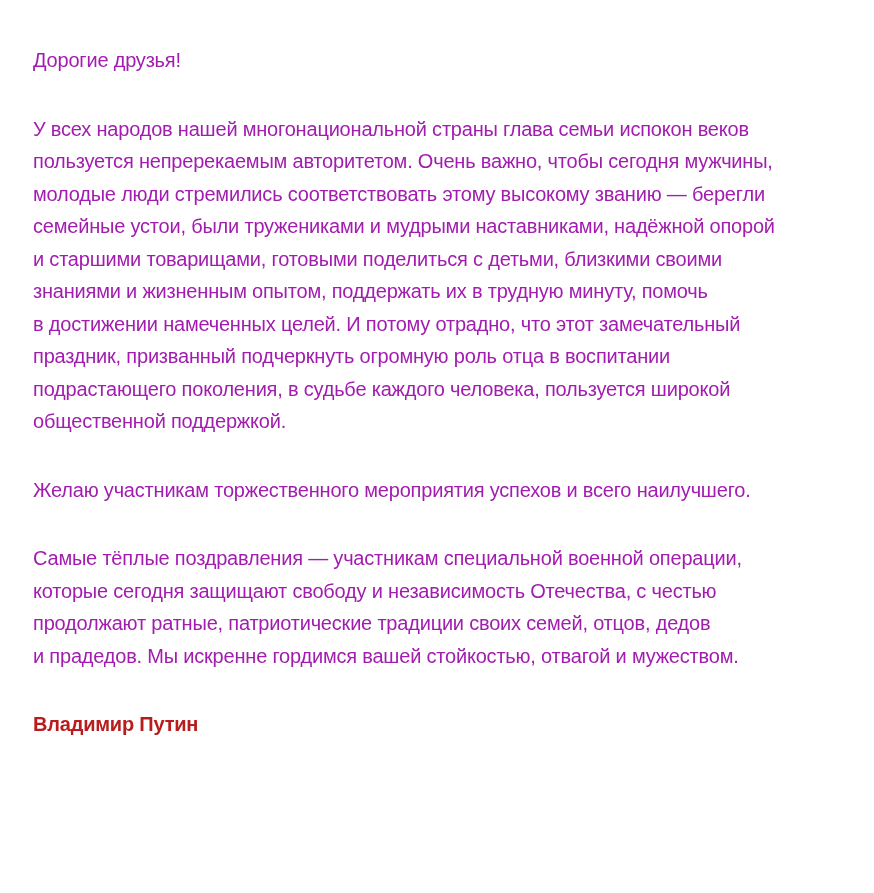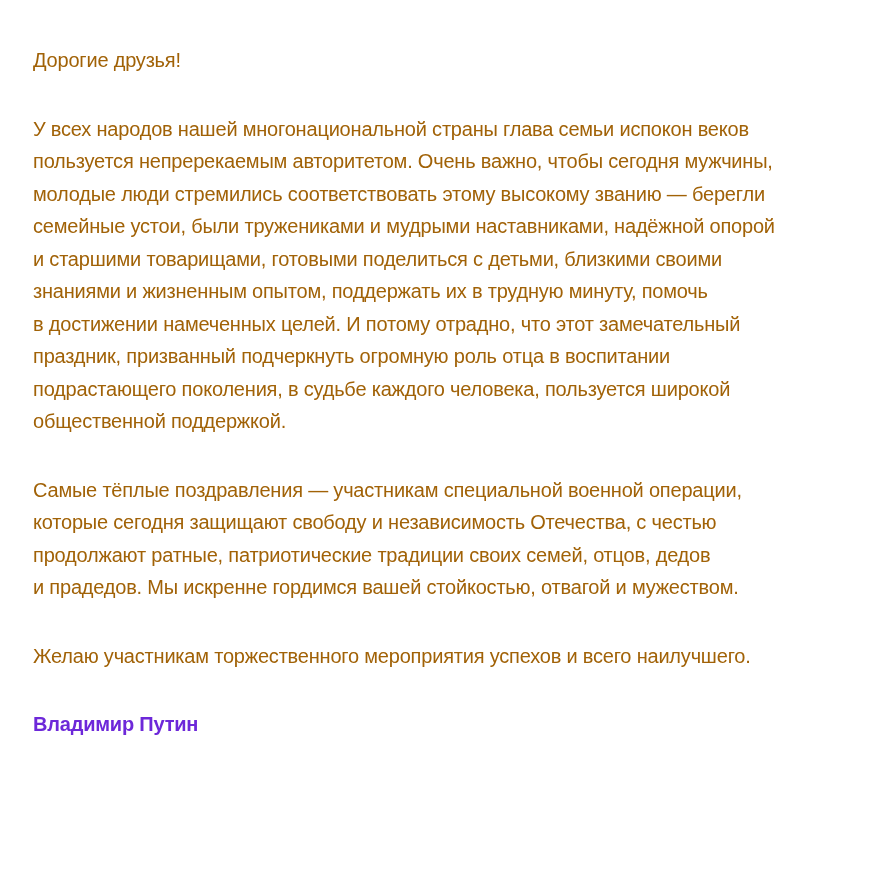--- a/index.html
+++ b/index.html
@@ -18,26 +18,26 @@
     width: 874px;
     height: 893px;
     padding: 44px 12px 0 33px;
     background: #ffffff;
   }
   .letter p {
     margin: 0 0 36px 0;
     font-size: 20px;
     line-height: 32.5px;
     letter-spacing: -0.2px;
-    color: #a16207;
+    color: #a21caf;
     white-space: pre-line; 
   }
   .letter p.signature {
     font-weight: 700;
-    color: #6d28d9;
+    color: #b91c1c;
     margin-bottom: 0;
   }
 </style>
 </head>
 <body>
 
 <main class="letter">
   <p>Дорогие друзья!</p>
 
 
@@ -45,21 +45,21 @@
 пользуется непререкаемым авторитетом. Очень важно, чтобы сегодня мужчины,
 молодые люди стремились соответствовать этому высокому званию — берегли
 семейные устои, были тружениками и мудрыми наставниками, надёжной опорой
 и старшими товарищами, готовыми поделиться с детьми, близкими своими
 знаниями и жизненным опытом, поддержать их в трудную минуту, помочь
 в достижении намеченных целей. И потому отрадно, что этот замечательный
 праздник, призванный подчеркнуть огромную роль отца в воспитании
 подрастающего поколения, в судьбе каждого человека, пользуется широкой
 общественной поддержкой.</p>
 
+  <p>Желаю участникам торжественного мероприятия успехов и всего наилучшего.</p>
+
   <p>Самые тёплые поздравления — участникам специальной военной операции,
 которые сегодня защищают свободу и независимость Отечества, с честью
 продолжают ратные, патриотические традиции своих семей, отцов, дедов
 и прадедов. Мы искренне гордимся вашей стойкостью, отвагой и мужеством.</p>
 
-  <p>Желаю участникам торжественного мероприятия успехов и всего наилучшего.</p>
-
   <p class="signature">Владимир Путин</p>
 </main>
 
 </body></html>

